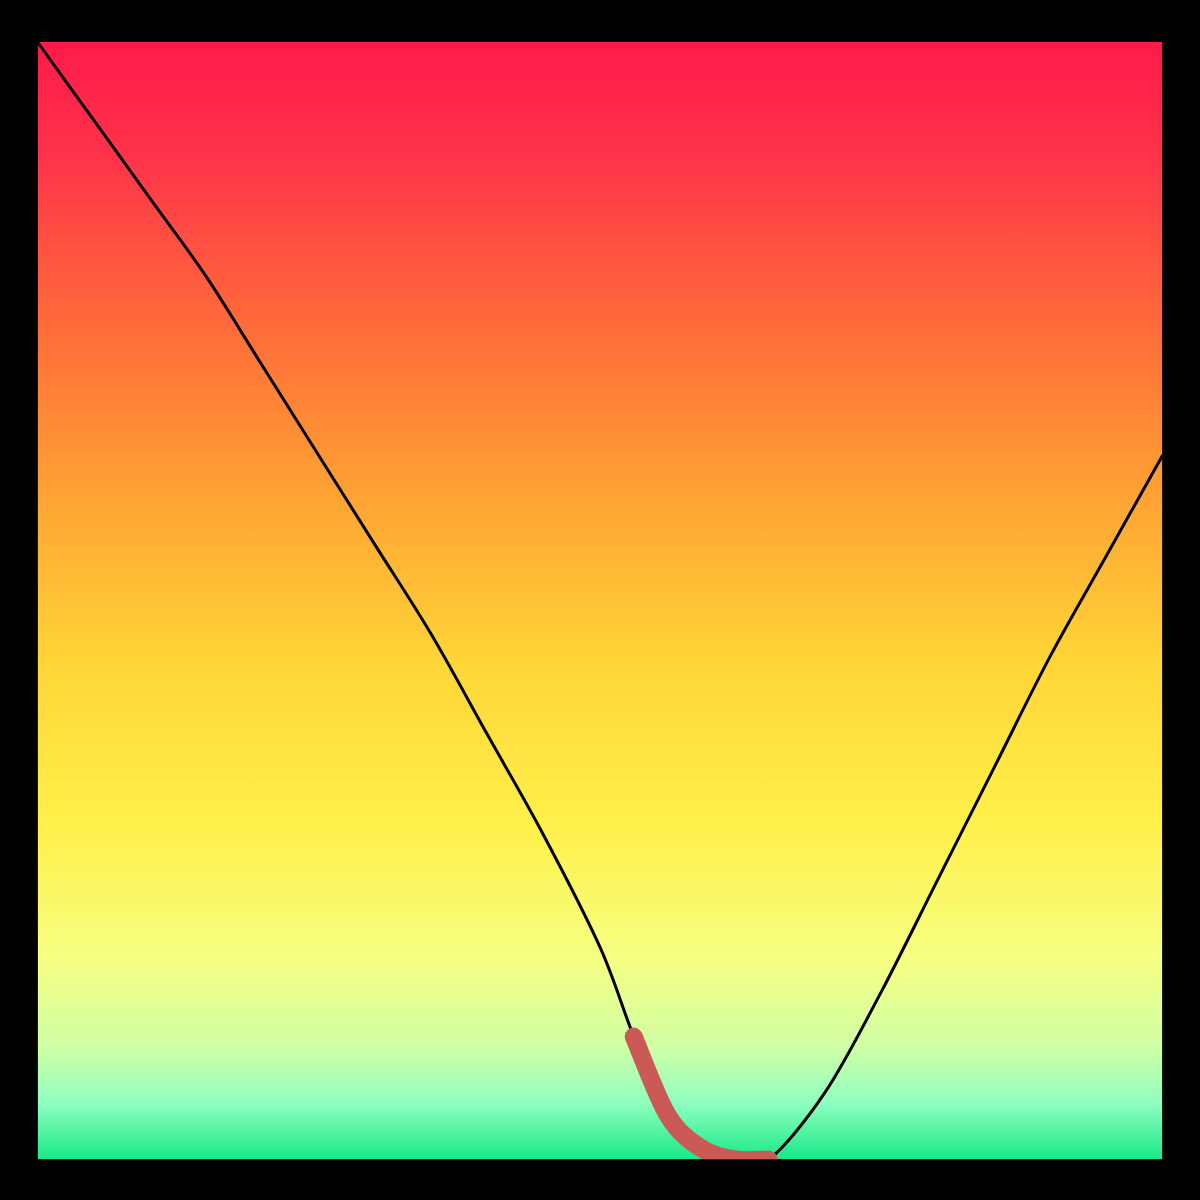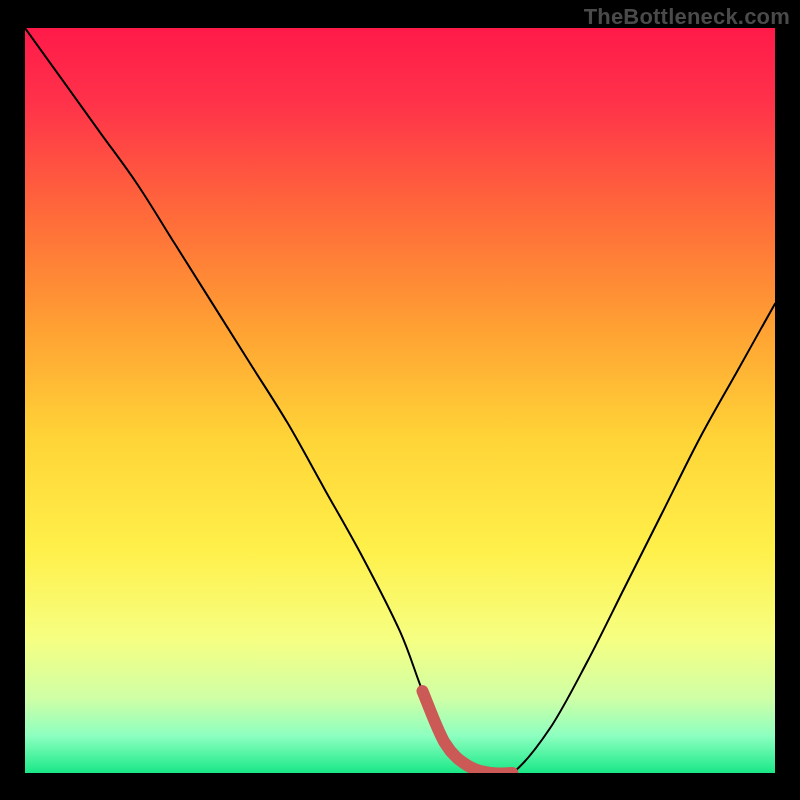--- a/index.html
+++ b/index.html
@@ -38,21 +38,20 @@
   .plot svg {
     display: block;
     width: 100%;
     height: 100%;
   }
 </style>
 </head>
 <body>
 
 <div class="frame">
-  <div class="watermark">TheBottleneck.com</div>
 
   <div class="plot">
     <svg viewBox="0 0 750 745" preserveAspectRatio="none">
       <defs>
         <linearGradient id="bg-grad" x1="0" y1="0" x2="0" y2="1">
 
         <stop offset="0%" stop-color="#ff1a49"></stop>
             <stop offset="10%" stop-color="#ff324a"></stop>
             <stop offset="25%" stop-color="#ff6a3a"></stop>
             <stop offset="40%" stop-color="#ffa033"></stop>

